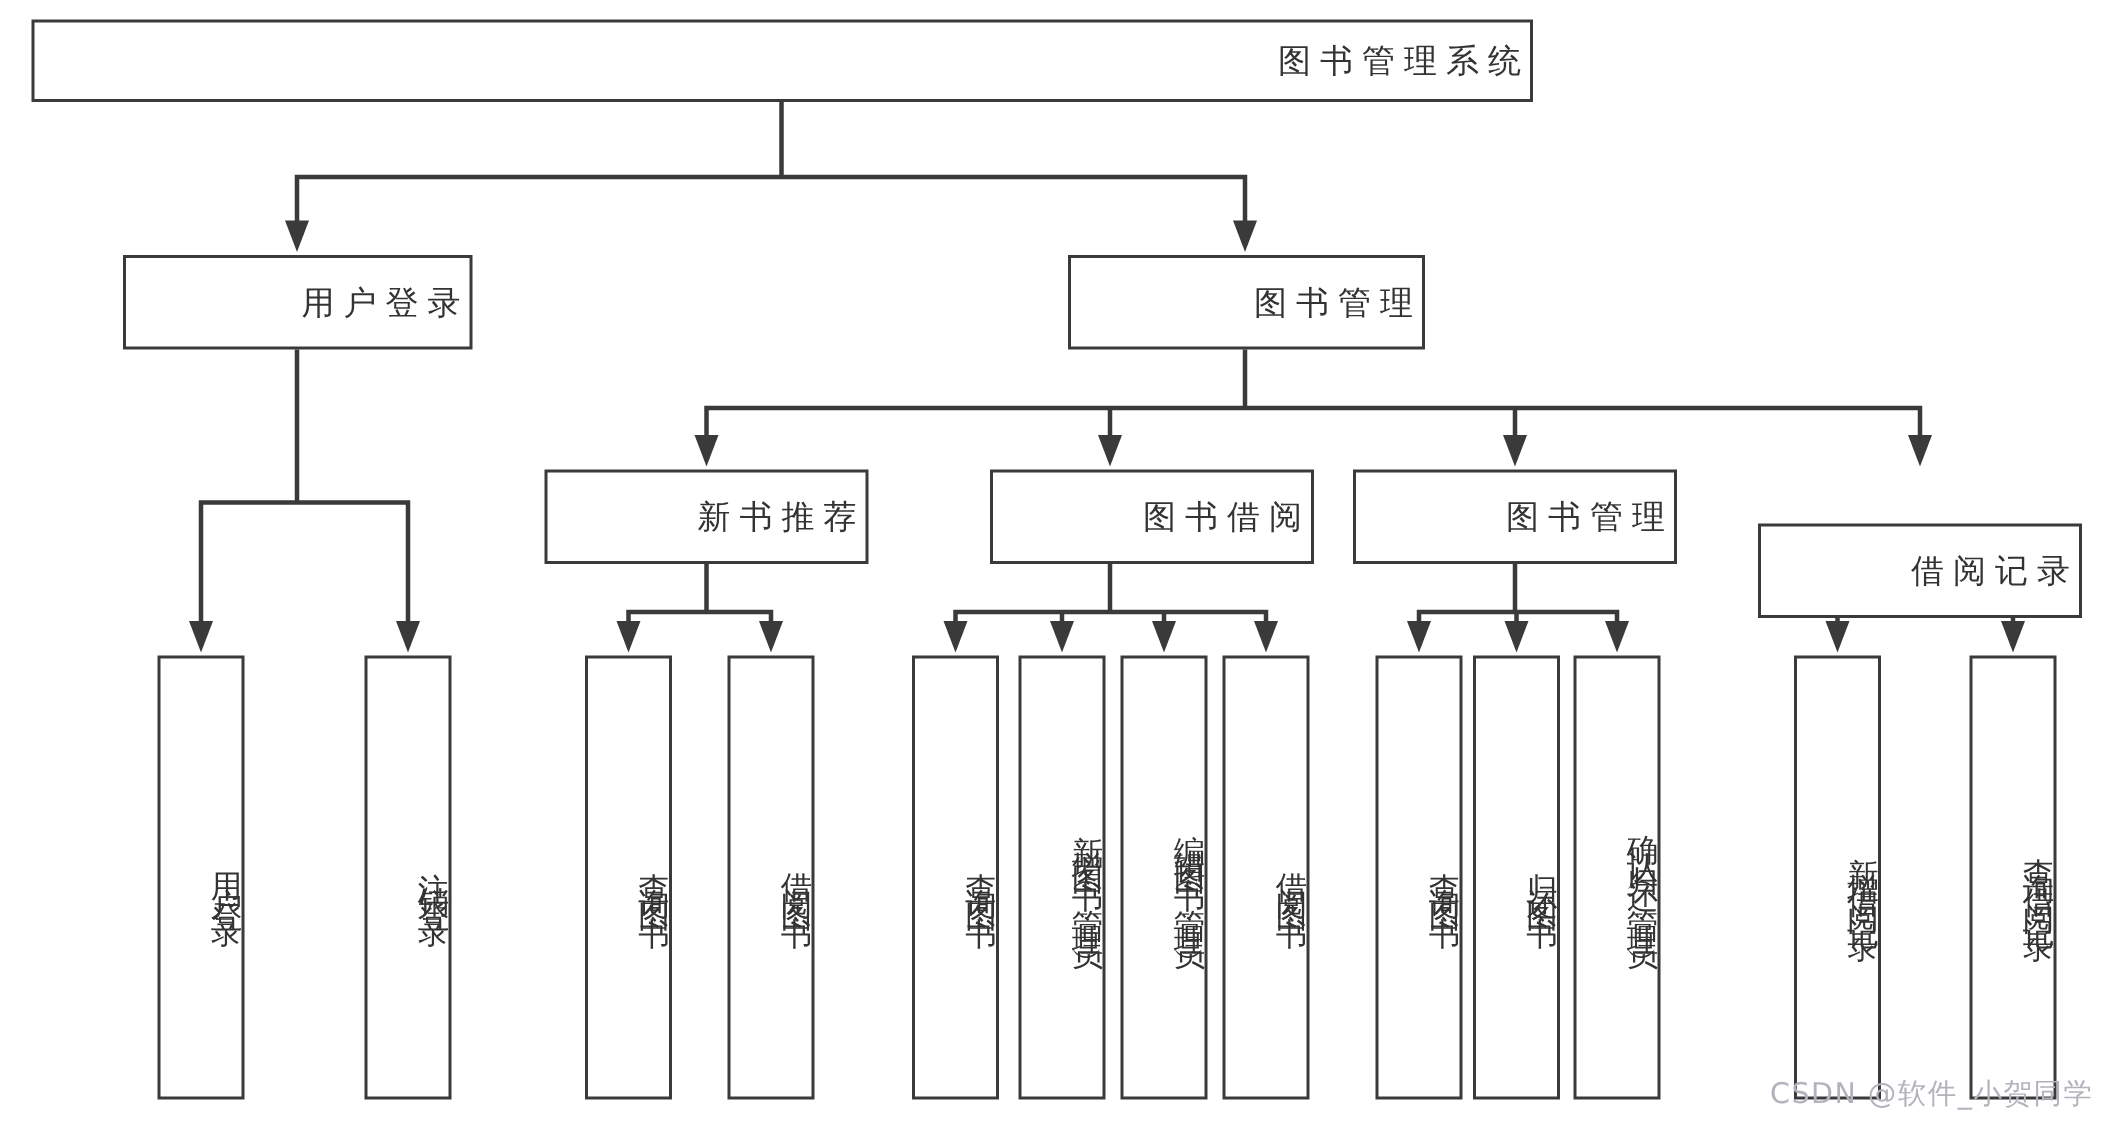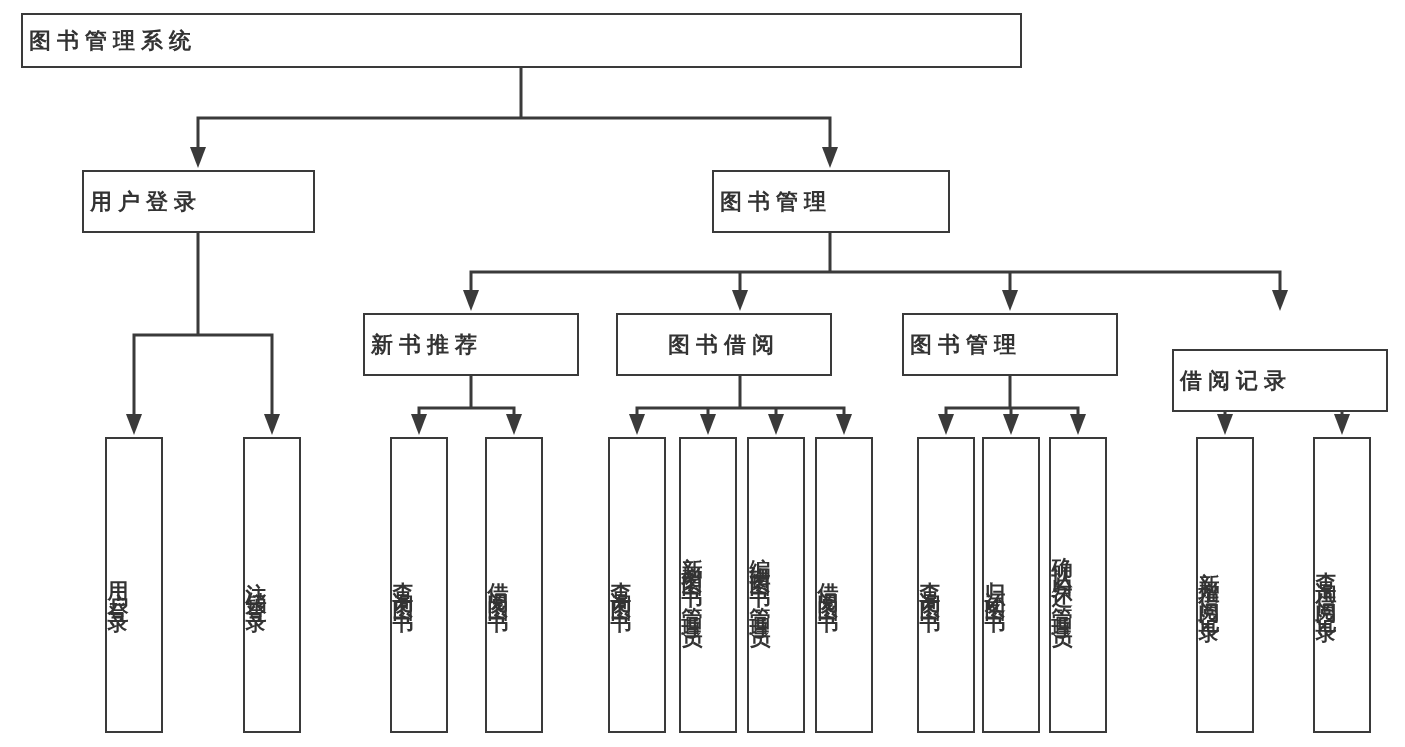--- a/index.html
+++ b/index.html
@@ -9,21 +9,21 @@
     background:var(--background,#ffffff);
     font-family:"DejaVu Sans","Liberation Sans",sans-serif;
     color:var(--text,#333333);
   }
   svg.wires{position:absolute;left:0;top:0;z-index:1;}
   svg.wires path{stroke:var(--line,#3a3a3a);stroke-width:3;fill:none;stroke-linecap:square;}
   svg.wires polygon{fill:var(--line,#3a3a3a);stroke:none;}
   .box{
     position:absolute;box-sizing:border-box;background:#fff;
     border:2.5px solid var(--box-border,#3a3a3a);
-    display:flex;align-items:center;justify-content:flex-start;z-index:2;font-weight:bold;
+    display:flex;align-items:center;justify-content:flex-end;z-index:2;
   }
   .h .label{font-size:22px;letter-spacing:6px;text-indent:6px;white-space:nowrap;}
   .root{left:21px;top:13px;width:1001px;height:55px;}
   .l2a{left:82px;top:170px;width:233px;height:63px;}
   .l2b{left:712px;top:170px;width:238px;height:63px;}
   .l3{top:313px;width:216px;height:63px;}
   .leaf{top:437px;width:58px;height:296px;}
   .leaf .label{
     writing-mode:vertical-rl;text-orientation:mixed;
     font-size:21px;line-height:1;letter-spacing:10px;
@@ -84,21 +84,21 @@
   <div class="box h l2a">
     <span class="label">用户登录</span>
   </div>
   <div class="box h l2b">
     <span class="label">图书管理</span>
   </div>
 
   <div class="box h l3" style="left:363px;">
     <span class="label">新书推荐</span>
   </div>
-  <div class="box h l3" style="left:616px;padding-left:44px;">
+  <div class="box h l3" style="left:660px;padding-left:44px;">
     <span class="label">图书借阅</span>
   </div>
   <div class="box h l3" style="left:902px;">
     <span class="label">图书管理</span>
   </div>
   <div class="box h l3" style="left:1172px;margin-top:36px;">
     <span class="label">借阅记录</span>
   </div>
 
   <div class="box leaf" style="left:105px;">
@@ -138,13 +138,14 @@
     <span class="label">确认归还（管理员）</span>
   </div>
 
   <div class="box leaf" style="left:1196px;">
     <span class="label">新增借阅记录</span>
   </div>
   <div class="box leaf" style="left:1313px;">
     <span class="label">查询借阅记录</span>
   </div>
 
+  <div class="watermark">CSDN @软件_小贺同学</div>
 </div>
 
 </body></html>

